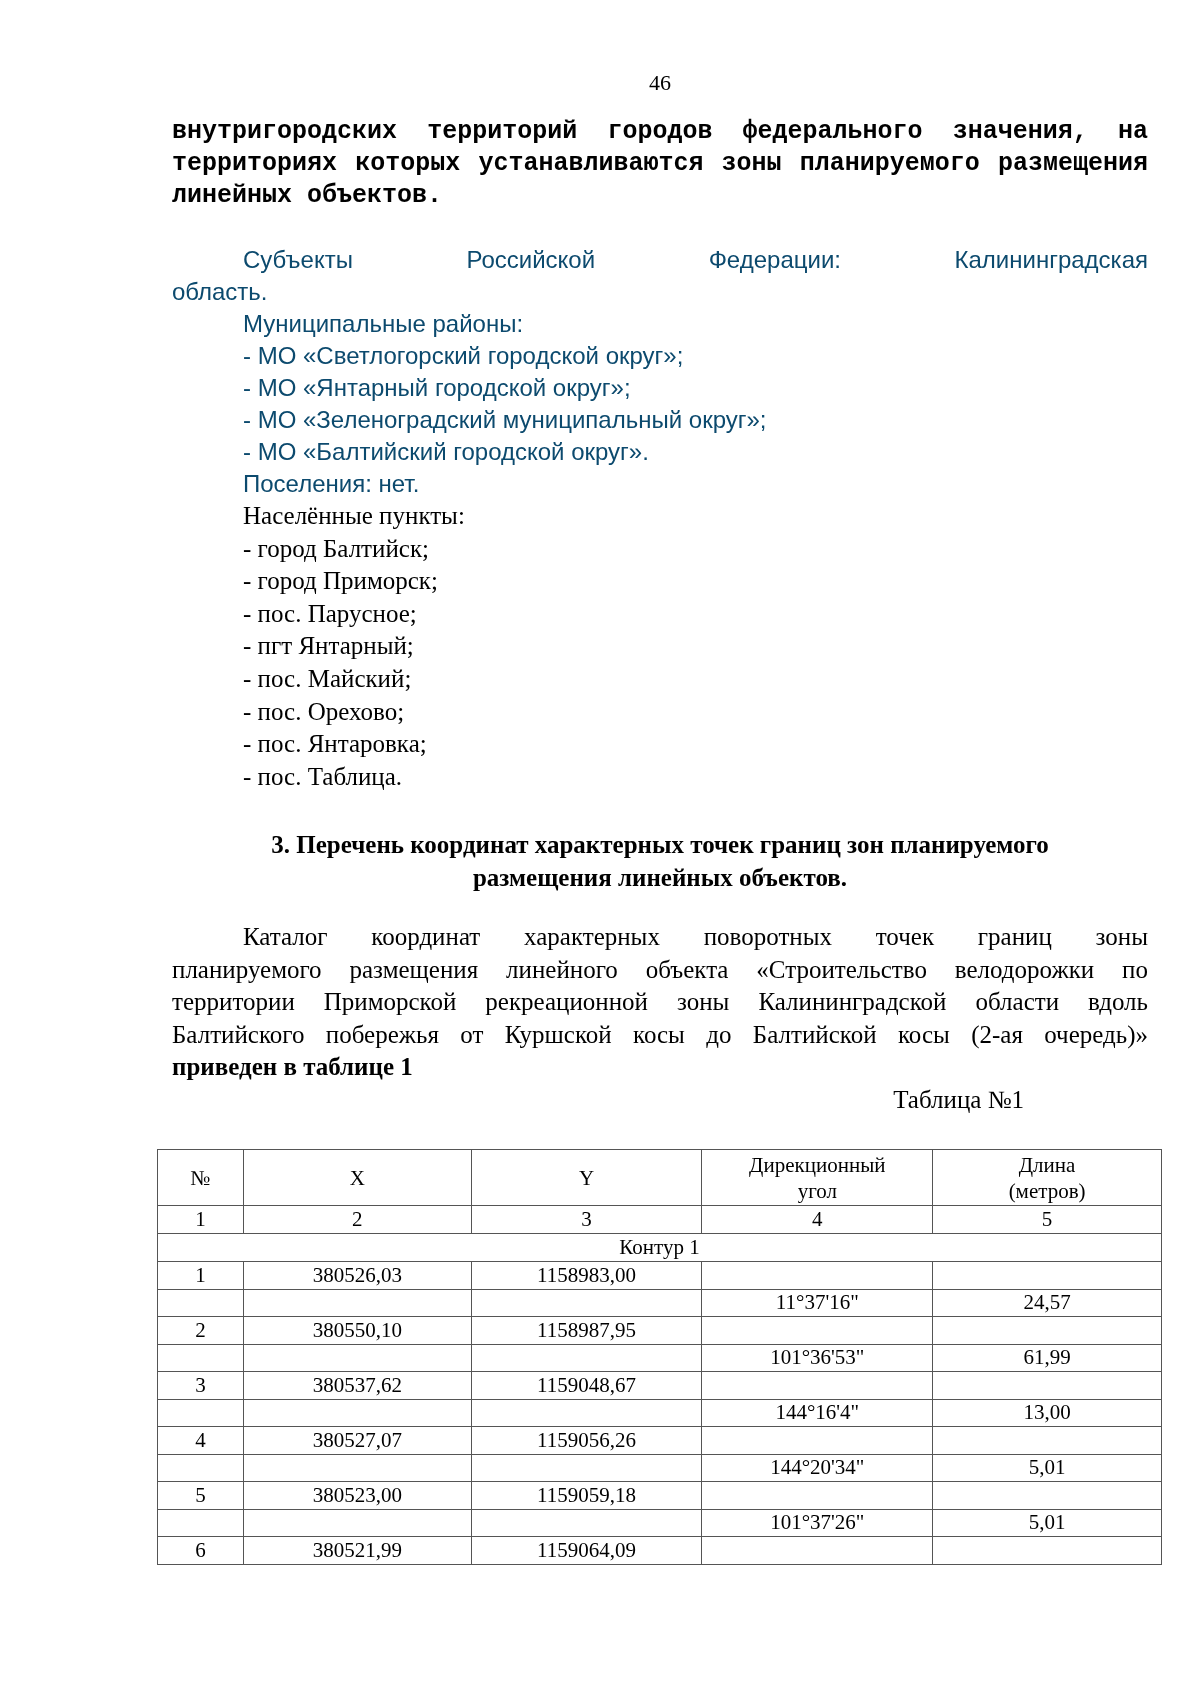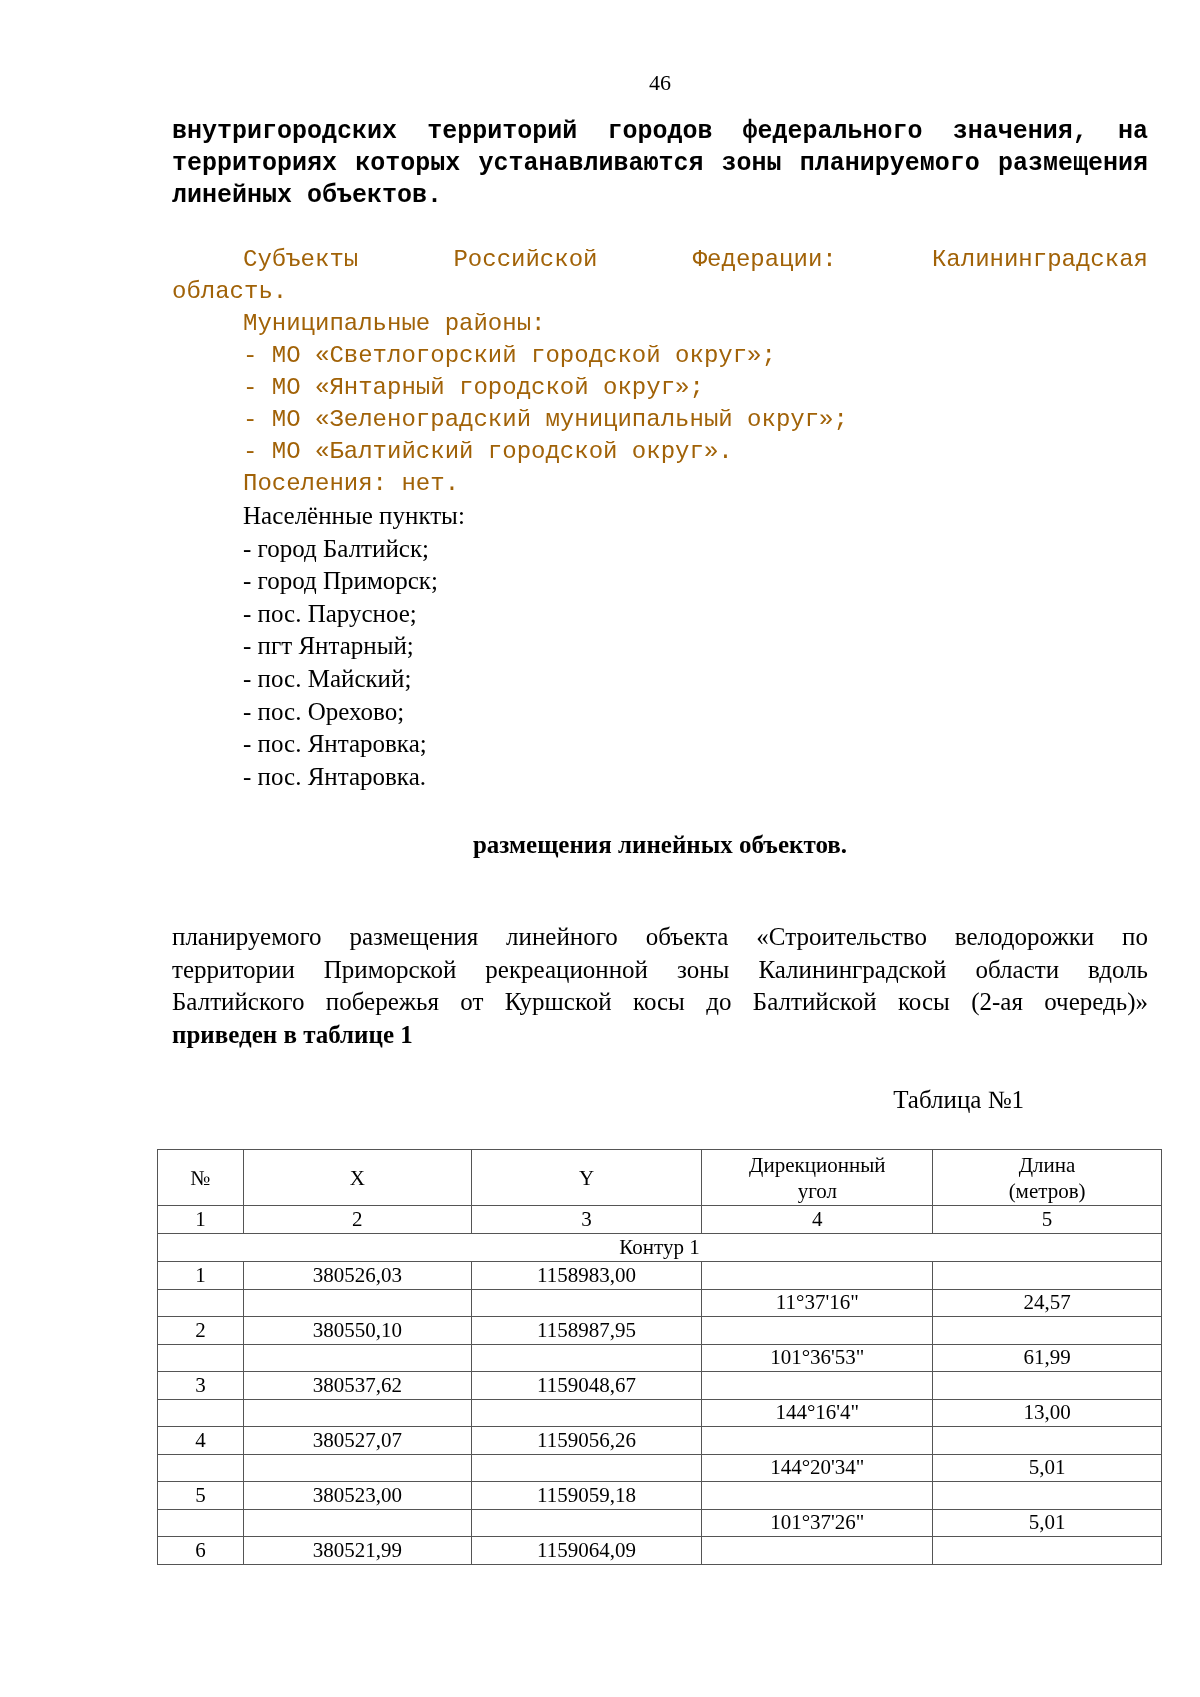--- a/index.html
+++ b/index.html
@@ -1,19 +1,19 @@
 <!DOCTYPE html>
 <html><head>
 <meta charset="utf-8">
 <style>
   html, body { margin: 0; padding: 0; background: #ffffff; }
   body { width: 1200px; height: 1697px; position: relative; overflow: hidden; color: #000; }
   .page { position: absolute; left: 0; top: 0; width: 1076px; height: 1697px; }
   .serif { font-family: "Liberation Serif", "DejaVu Serif", serif; }
-  .mono { font-family: Liberation Mono, monospace; color: #a16207; }
+  .mono { font-family: Liberation Sans, sans-serif; color: #0c4a6e; }
   .pnum { position: absolute; top: 70px; left: 0; width: 1320px; text-align: center; font-size: 22px; }
   .intro { position: absolute; left: 172px; width: 976px; top: 116px; font-size: 25px; font-weight: bold; line-height: 32px; text-align: justify; }
   .intro .line { display: block; text-align: justify; text-align-last: justify; font-family: Liberation Mono, monospace; }
   .intro .line.last { text-align-last: left; }
   .mono-block { position: absolute; left: 172px; width: 976px; top: 244px; font-size: 24px; line-height: 32px; }
   .mono-block .row { display: block; white-space: pre; }
   .mono-block .justify { display: flex; justify-content: space-between; padding-left: 71px; white-space: nowrap; }
   .mono-block .indent { padding-left: 71px; }
   .list-block { position: absolute; left: 243px; top: 500px; font-size: 25px; line-height: 32.6px; }
   .list-block .row { display: block; white-space: nowrap; }
@@ -63,28 +63,30 @@
 
   <div class="list-block serif">
     <span class="row">Населённые пункты:</span>
     <span class="row">- город Балтийск;</span>
     <span class="row">- город Приморск;</span>
     <span class="row">- пос. Парусное;</span>
     <span class="row">- пгт Янтарный;</span>
     <span class="row">- пос. Майский;</span>
     <span class="row">- пос. Орехово;</span>
     <span class="row">- пос. Янтаровка;</span>
-    <span class="row">- пос. Янтаровка.</span>
+    <span class="row">- пос. Таблица.</span>
   </div>
 
   <div class="heading serif">
+    <span class="line">3. Перечень координат характерных точек границ зон планируемого</span>
     <span class="line">размещения линейных объектов.</span>
   </div>
 
   <div class="para serif">
+    <span class="line first">Каталог координат характерных поворотных точек границ зоны</span>
     <span class="line">планируемого размещения линейного объекта «Строительство велодорожки по</span>
     <span class="line">территории Приморской рекреационной зоны Калининградской области вдоль</span>
     <span class="line">Балтийского побережья от Куршской косы до Балтийской косы (2-ая очередь)»</span>
     <span class="line last">приведен в таблице 1</span>
   </div>
 
   <div class="table-label serif">Таблица №1</div>
 
   <table class="coords serif">
     <colgroup>

